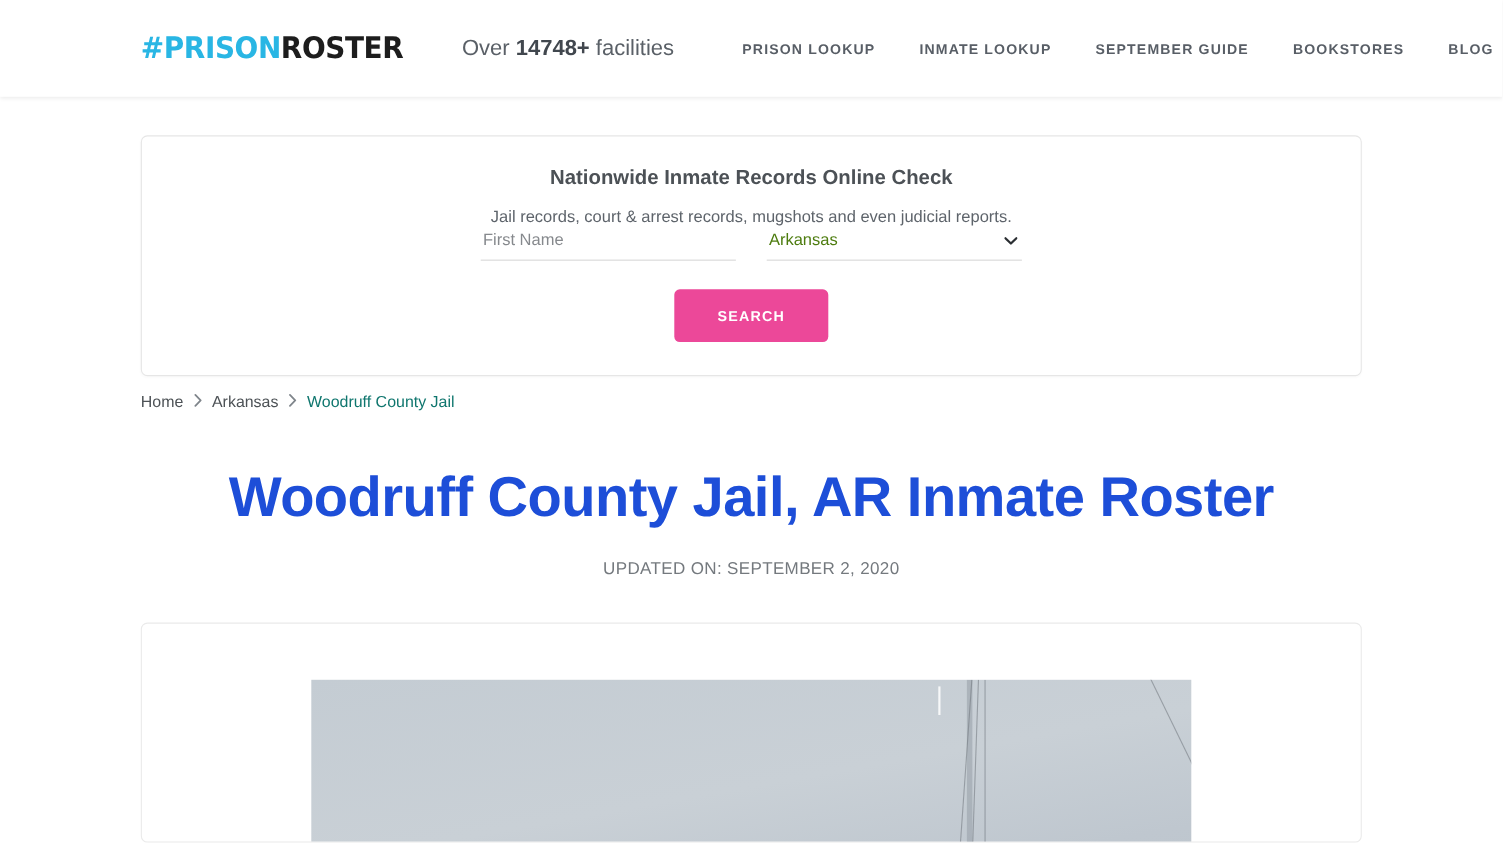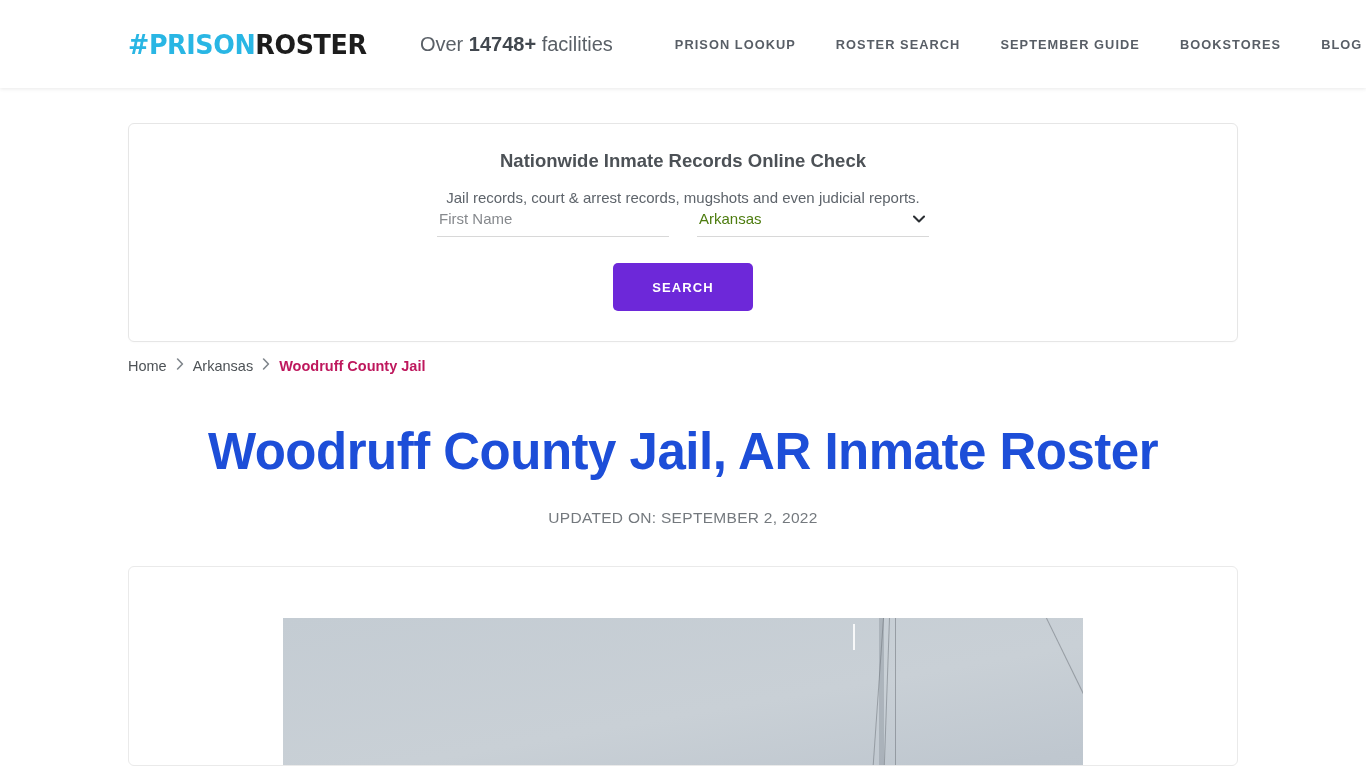--- a/index.html
+++ b/index.html
@@ -126,21 +126,21 @@
     color: #2b2f33;
     font-size: 12px;
     line-height: 18px;
   }
   .search-btn-wrap {
     display: flex;
     justify-content: center;
     margin-top: 26px;
   }
   .search-btn {
-    background: #6d28d9;
+    background: #ec4899;
     color: #ffffff;
     border: none;
     border-radius: 5px;
     font-family: "Liberation Sans", sans-serif;
     font-size: 13px;
     font-weight: 700;
     letter-spacing: 1.1px;
     padding: 0 34px;
     height: 48px;
     min-width: 140px;
@@ -156,21 +156,21 @@
     font-size: 14.5px;
     color: #4d5256;
   }
   .breadcrumb a { color: #4d5256; text-decoration: none; }
   .breadcrumb .sep {
     color: #7f858b;
     font-size: 12px;
     display: inline-block;
     transform: translateY(-1px);
   }
-  .breadcrumb .current { font-weight: 700; color: #be185d; }
+  .breadcrumb .current { font-weight: 400; color: #0f766e; }
 
   
   .page-title {
     margin-top: 48px;
     text-align: center;
     font-size: 51px;
     line-height: 1.18;
     font-weight: 700;
     color: #1d4ed8;
     letter-spacing: -0.5px;
@@ -235,21 +235,21 @@
     <a class="logo" href="#">
       <span class="hash">#PRISON</span><span class="roster">ROSTER</span>
     </a>
 
     <div class="facility-count">
       <span>Over </span><b>14748+</b><span> facilities</span>
     </div>
 
     <nav class="main-nav">
       <a class="nav-link" href="#">PRISON LOOKUP</a>
-      <a class="nav-link" href="#">ROSTER SEARCH</a>
+      <a class="nav-link" href="#">INMATE LOOKUP</a>
       <a class="nav-link" href="#">SEPTEMBER GUIDE</a>
       <a class="nav-link" href="#">BOOKSTORES</a>
       <a class="nav-link" href="#">BLOG</a>
     </nav>
 
   </div>
 </header>
 
 <div class="page">
 
@@ -288,21 +288,21 @@
     <a href="#">Arkansas</a>
     <span class="sep">
       <svg width="8" height="12" viewBox="0 0 8 12" aria-hidden="true">
         <path d="M1.6 1 L6.4 6 L1.6 11" fill="none" stroke="#7f858b" stroke-width="1.6" stroke-linecap="round" stroke-linejoin="round"></path>
       </svg>
     </span>
     <span class="current">Woodruff County Jail</span>
   </nav>
 
   <h1 class="page-title">Woodruff County Jail, AR Inmate Roster</h1>
-  <div class="updated-on">UPDATED ON: SEPTEMBER 2, 2022</div>
+  <div class="updated-on">UPDATED ON: SEPTEMBER 2, 2020</div>
 
   <section class="content-card">
     <div class="facility-photo">
       <div class="pole"></div>
       <div class="wire w1"></div>
       <div class="wire w2"></div>
       <div class="wire w3"></div>
       <div class="wire w4"></div>
 
       <div class="glint"></div>

